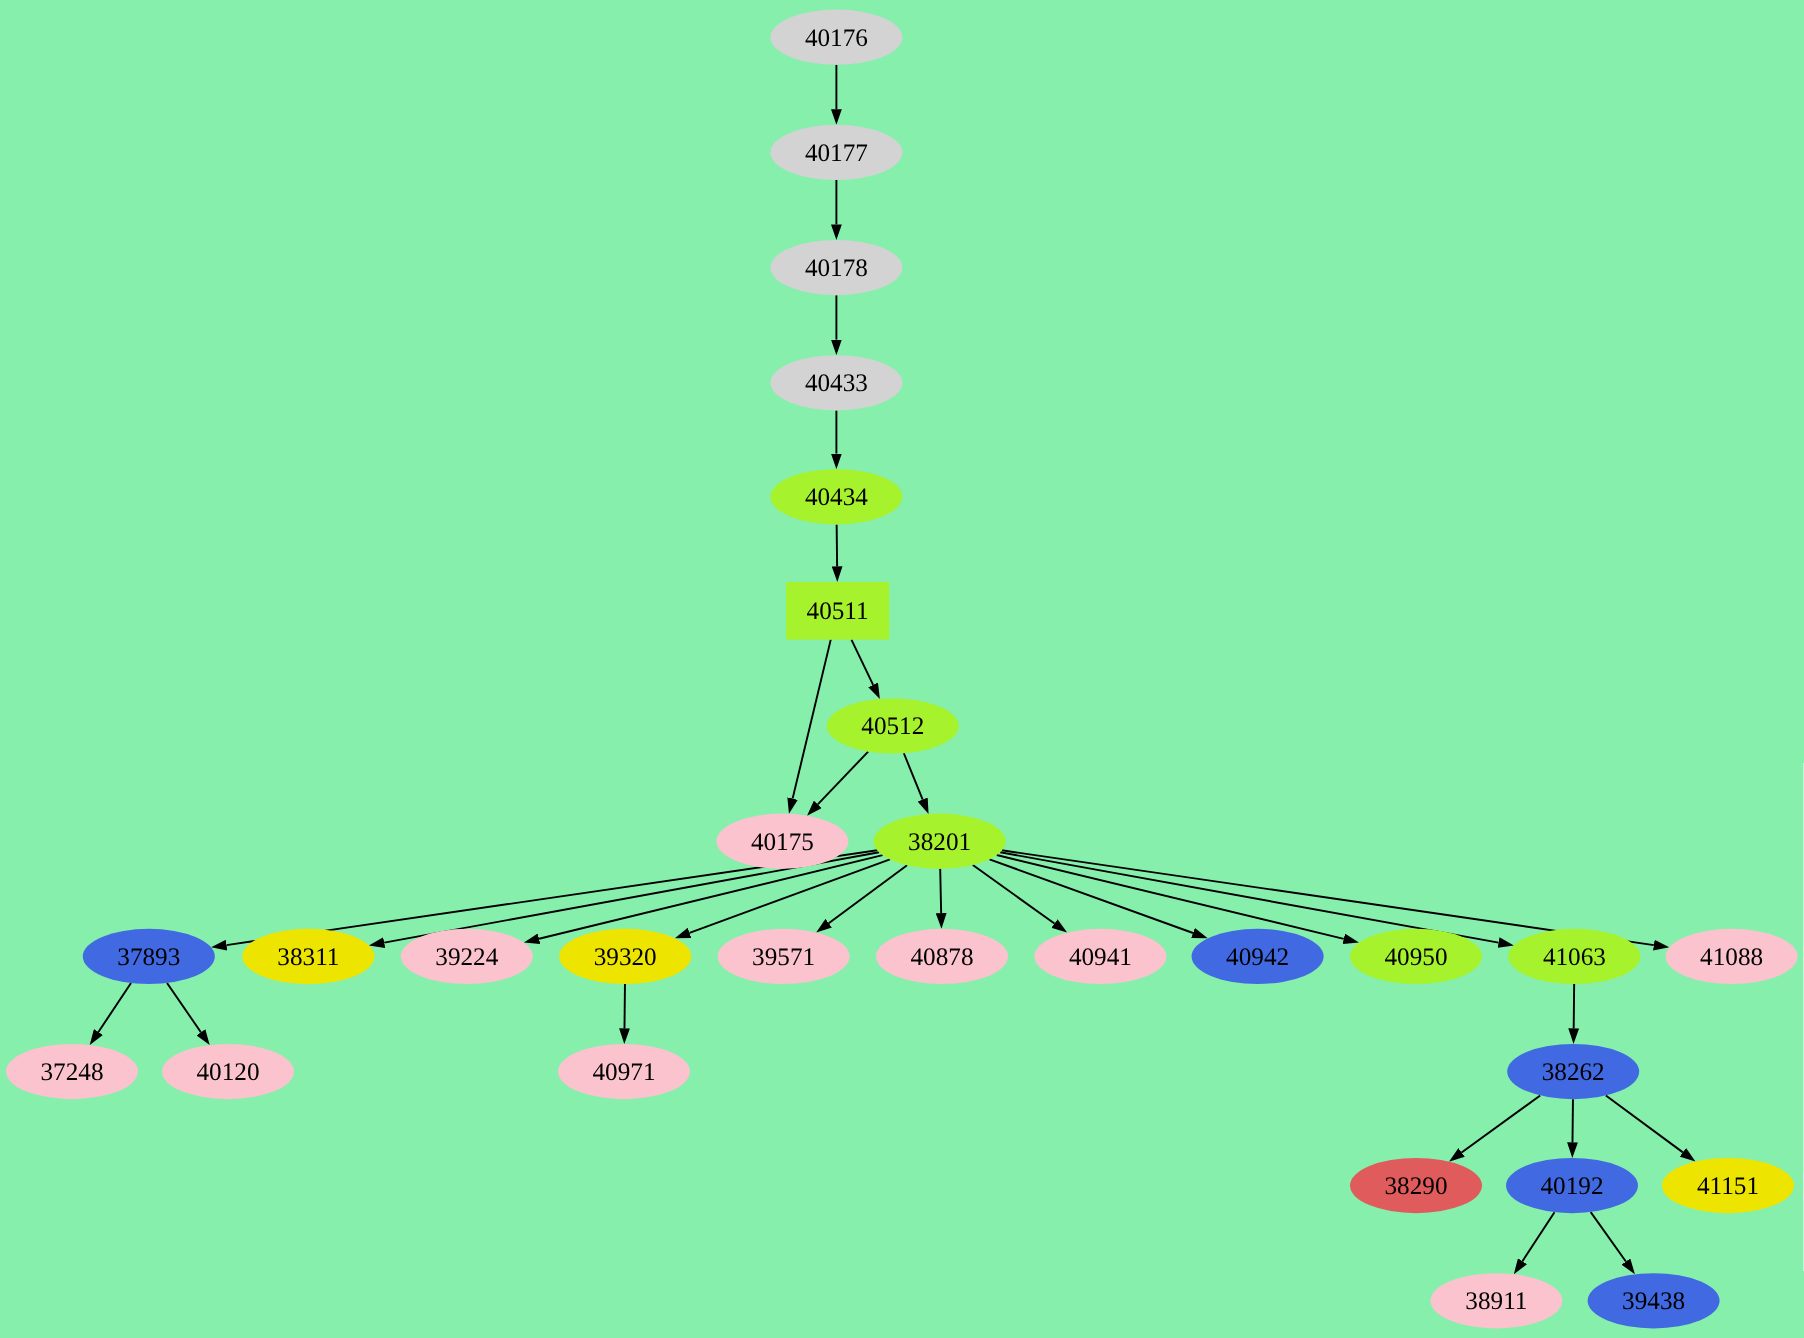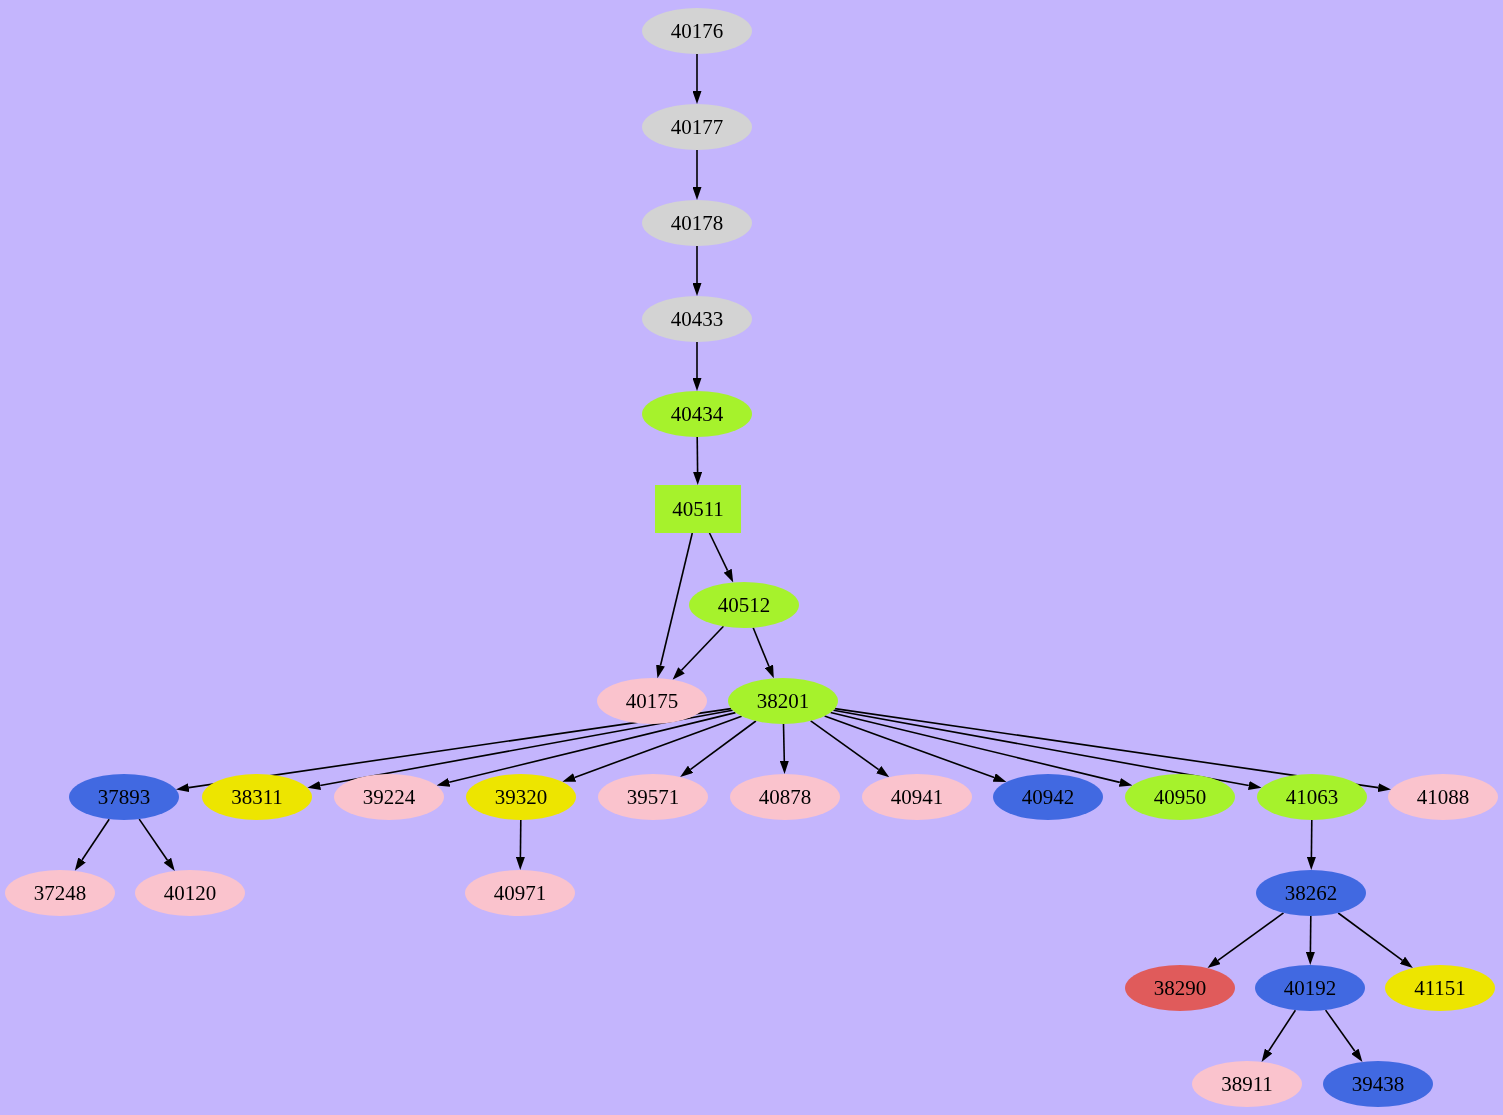--- a/index.html
+++ b/index.html
@@ -5,21 +5,21 @@
   html, body {
     margin: 0;
     padding: 0;
     background: #ffffff;
     font-family: "Liberation Serif", "DejaVu Serif", serif;
   }
   #graph-wrap {
     position: relative;
     width: 1503px;
     height: 1115px;
-    background: #c4b5fd;
+    background: #86efac;
     overflow: hidden;
   }
   #graph-svg text {
     font-family: "Liberation Serif", "DejaVu Serif", serif;
     font-size: 21px;
     text-anchor: middle;
   }
   #graph-svg .edge-line {
     fill: none;
     stroke-width: 1.6px;

